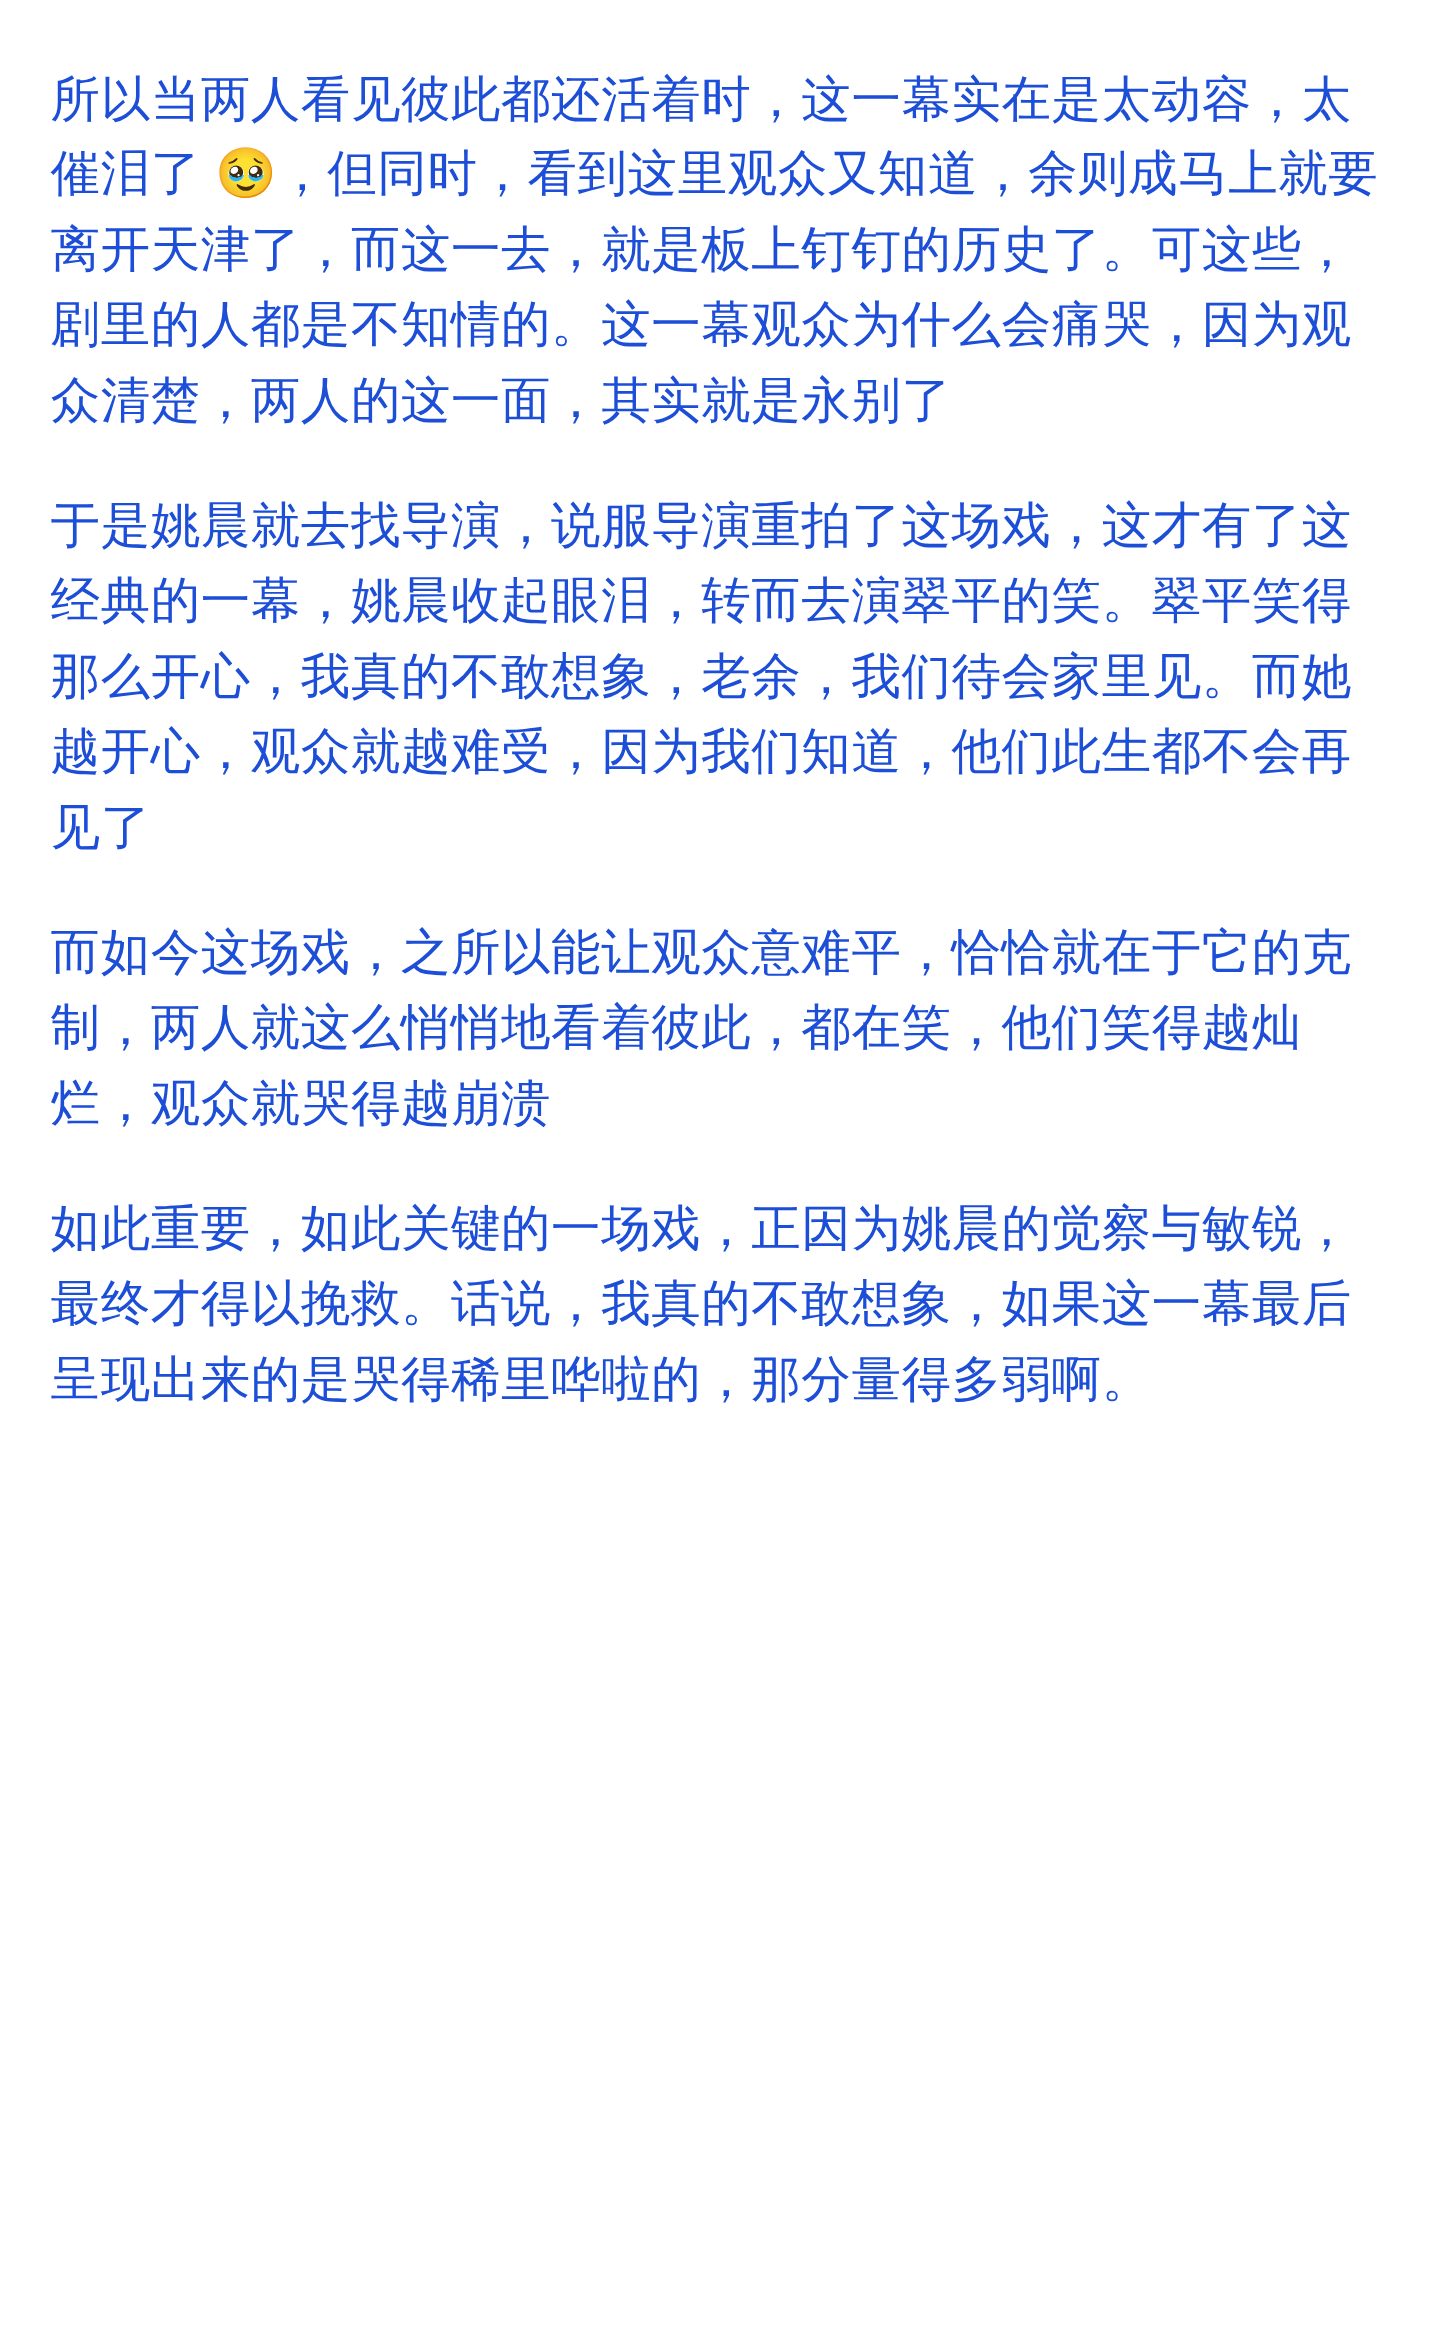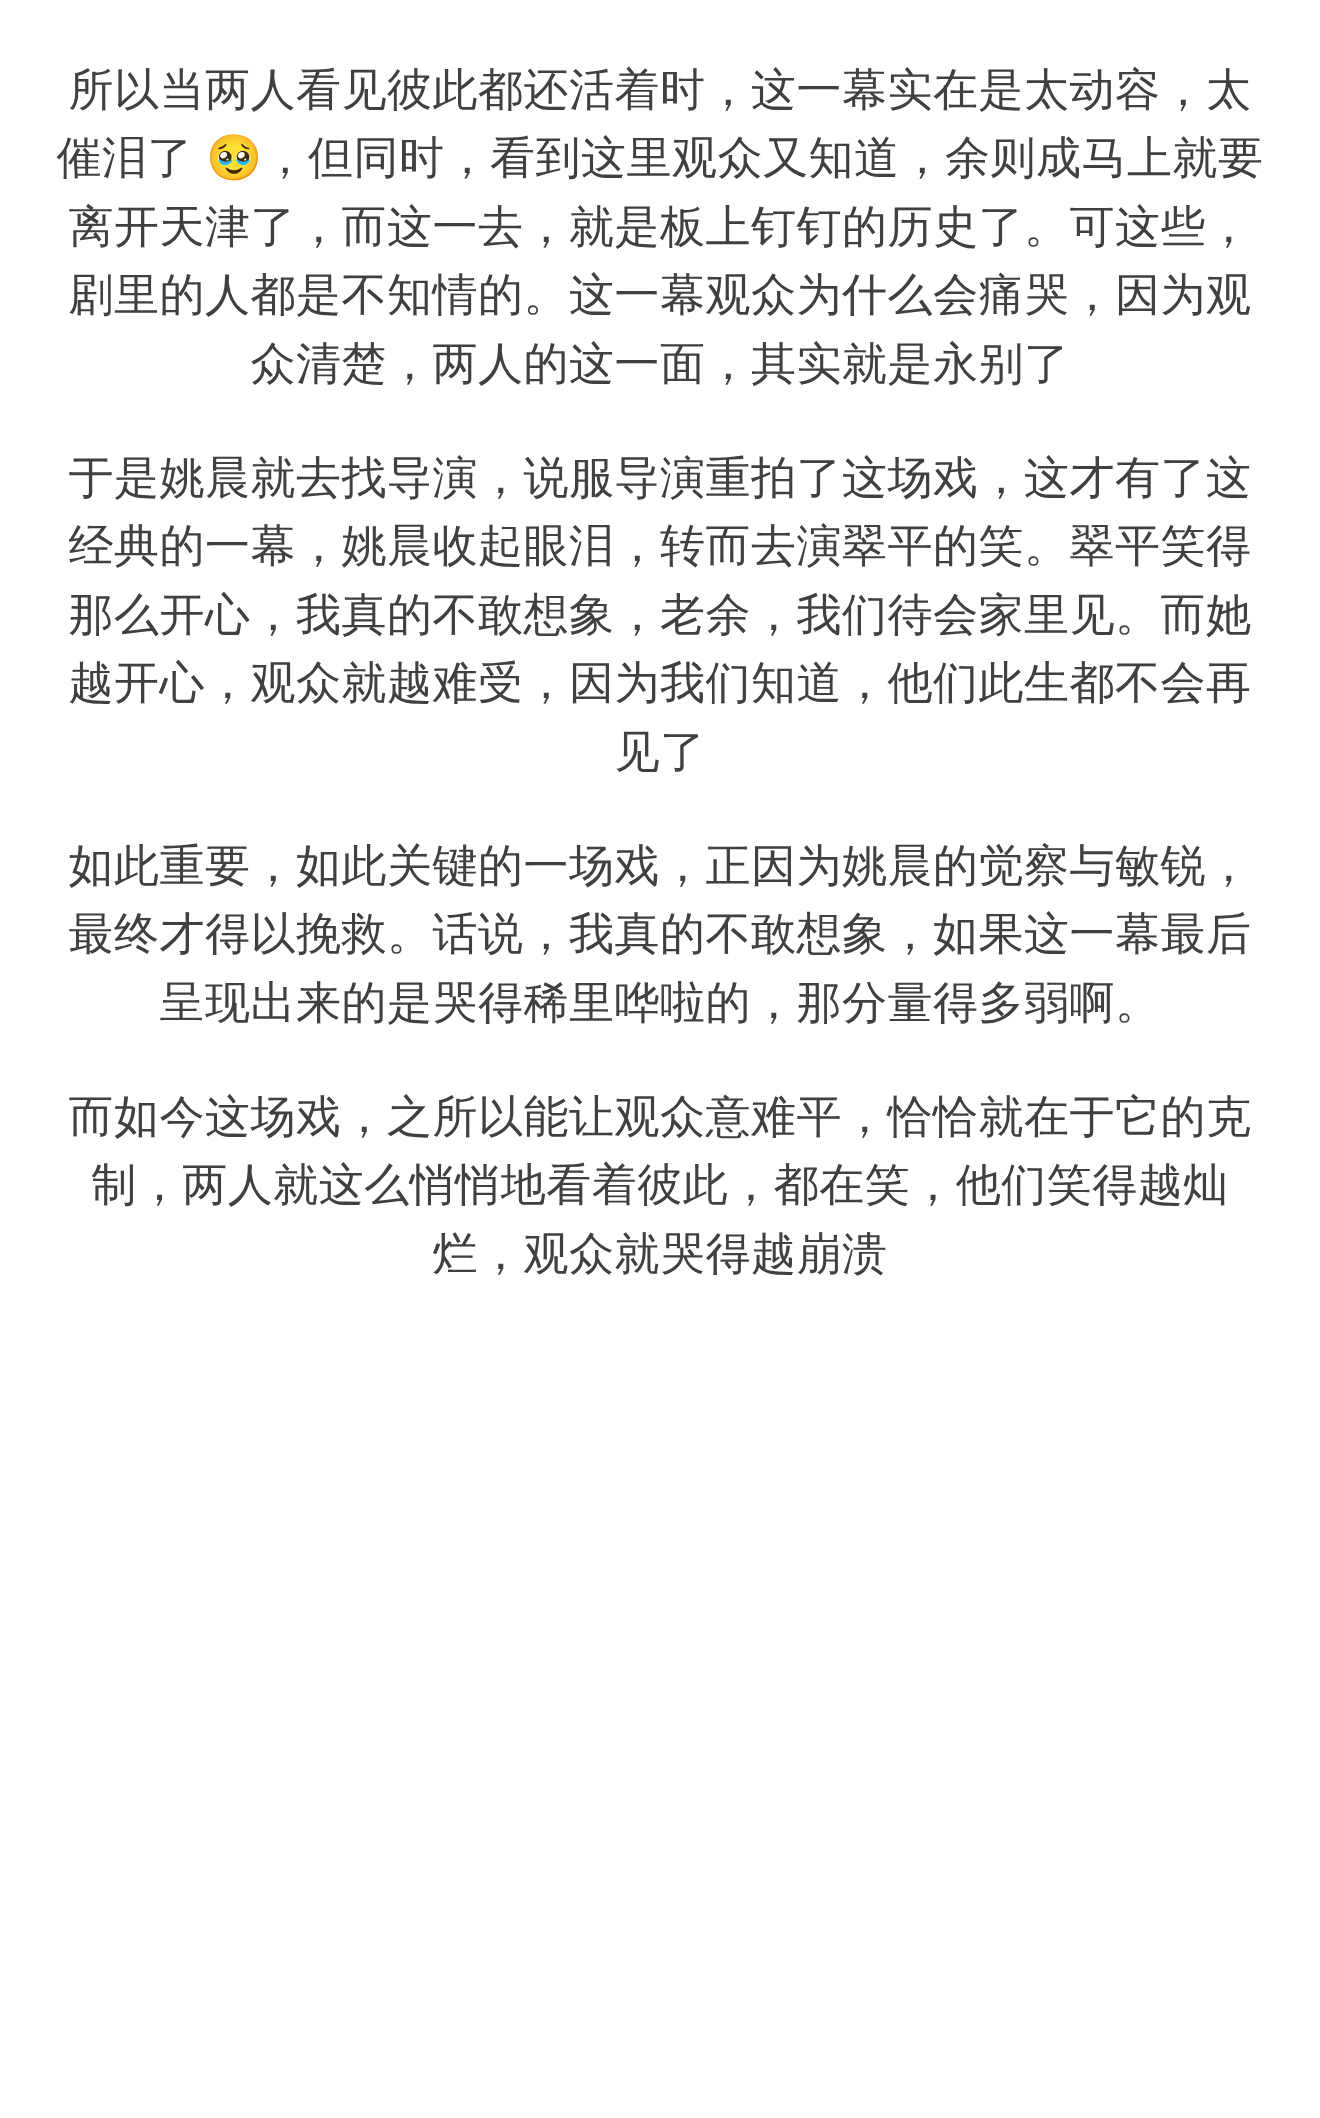--- a/index.html
+++ b/index.html
@@ -20,33 +20,33 @@
     padding: 56px 46px 40px 46px;
     background: #ffffff;
   }
   .article {
     display: block;
   }
   .para {
     font-size: 45px;
     line-height: 1.52;
     letter-spacing: 0.5px;
-    color: #404040;
+    color: #1d4ed8;
     margin: 0 0 46px 0;
-    text-align: center;
+    text-align: left;
     word-break: break-word;
     white-space: pre-wrap;
   }
   .para:last-child {
     margin-bottom: 0;
   }
 </style>
 </head>
 <body>
 
 <div class="page">
   <article class="article">
     <p class="para">所以当两人看见彼此都还活着时，这一幕实在是太动容，太催泪了 🥹，但同时，看到这里观众又知道，余则成马上就要离开天津了，而这一去，就是板上钉钉的历史了。可这些，剧里的人都是不知情的。这一幕观众为什么会痛哭，因为观众清楚，两人的这一面，其实就是永别了</p>
     <p class="para">于是姚晨就去找导演，说服导演重拍了这场戏，这才有了这经典的一幕，姚晨收起眼泪，转而去演翠平的笑。翠平笑得那么开心，我真的不敢想象，老余，我们待会家里见。而她越开心，观众就越难受，因为我们知道，他们此生都不会再见了</p>
+    <p class="para">而如今这场戏，之所以能让观众意难平，恰恰就在于它的克制，两人就这么悄悄地看着彼此，都在笑，他们笑得越灿烂，观众就哭得越崩溃</p>
     <p class="para">如此重要，如此关键的一场戏，正因为姚晨的觉察与敏锐，最终才得以挽救。话说，我真的不敢想象，如果这一幕最后呈现出来的是哭得稀里哗啦的，那分量得多弱啊。</p>
-    <p class="para">而如今这场戏，之所以能让观众意难平，恰恰就在于它的克制，两人就这么悄悄地看着彼此，都在笑，他们笑得越灿烂，观众就哭得越崩溃</p>
   </article>
 </div>
 
 </body></html>

